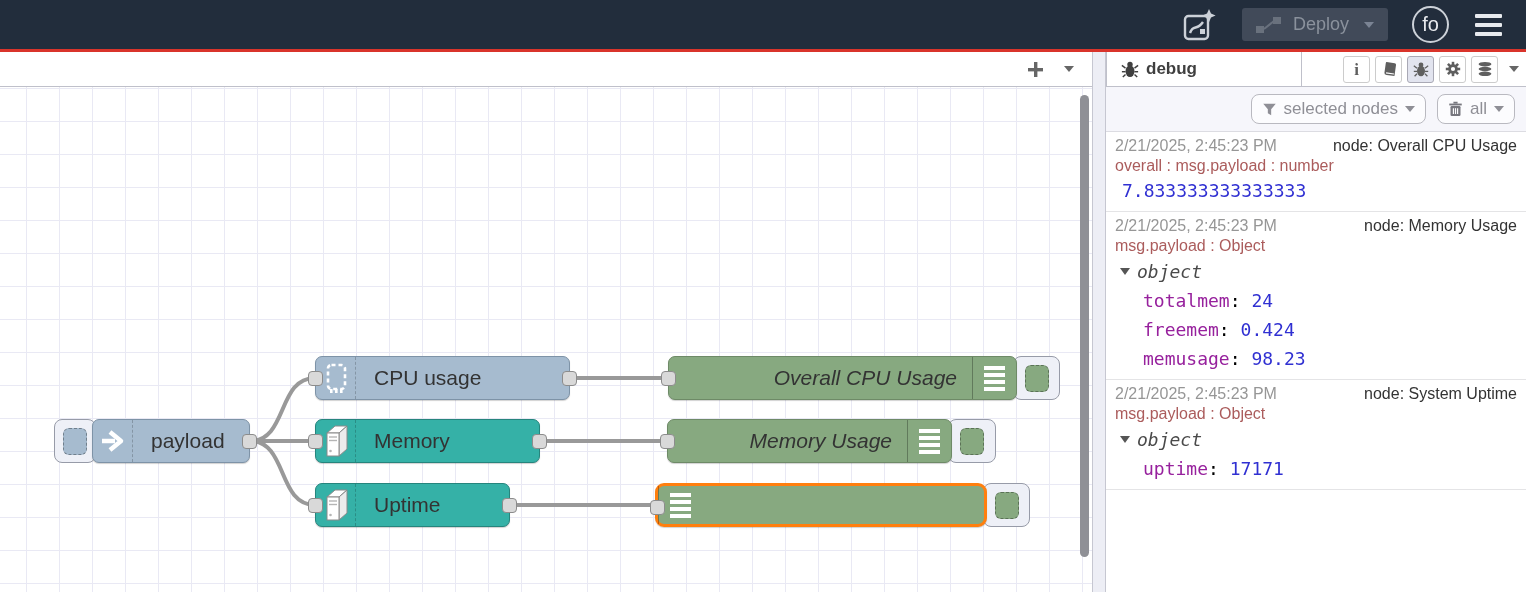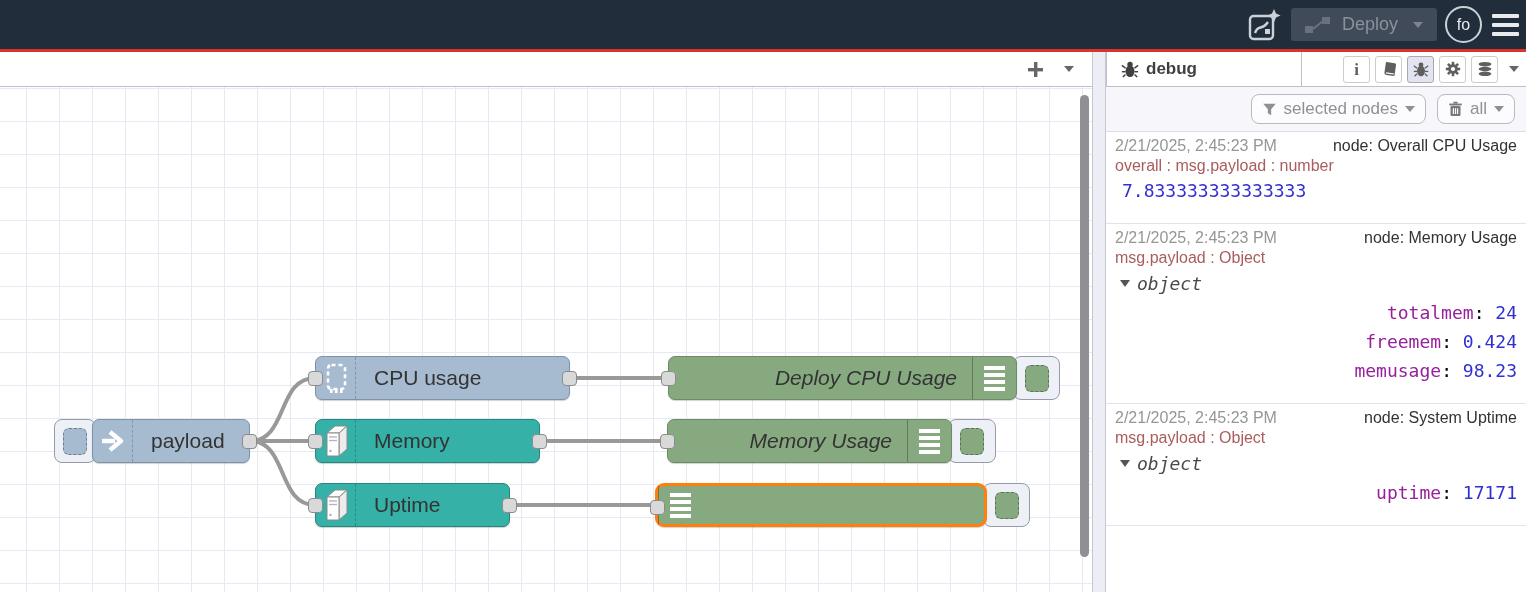--- a/index.html
+++ b/index.html
@@ -1,26 +1,26 @@
 <!DOCTYPE html>
 <html><head>
 <meta charset="utf-8">
 <style>
   * { margin:0; padding:0; box-sizing:border-box; }
   html,body { width:1526px; height:592px; overflow:hidden; }
   .app { position:relative; width:1526px; height:592px; font-family:"Liberation Sans", sans-serif; background:#fff; }
 
   
-  .header { height:49px; background:#222d3c; display:flex; align-items:center; justify-content:flex-end; gap:8px; padding-right:5px; }
+  .header { height:49px; background:#222d3c; display:flex; align-items:center; justify-content:flex-end; gap:24px; padding-right:22px; }
   .hdr-icon-btn { background:none; border:none; cursor:pointer; display:flex; align-items:center; }
   .deploy-btn { height:33px; background:#414a59; border-radius:3px; display:flex; align-items:center; gap:11px; padding:0 14px; cursor:pointer; }
   .deploy-label { color:#8a919c; font-size:18px; }
   .caret { width:0; height:0; border-left:5px solid transparent; border-right:5px solid transparent; border-top:6px solid currentColor; display:inline-block; }
   .deploy-caret { color:#7b8494; margin-left:4px; }
-  .avatar { width:37px; height:37px; border-radius:50%; border:2px solid #ccd1d8; color:#e8eaee; font-size:16px; display:flex; align-items:center; justify-content:center; background:transparent; cursor:pointer; }
+  .avatar { width:37px; height:37px; border-radius:50%; border:2px solid #ccd1d8; color:#e8eaee; font-size:20px; display:flex; align-items:center; justify-content:center; background:transparent; cursor:pointer; }
   .hamburger { background:none; border:none; display:flex; flex-direction:column; gap:5px; cursor:pointer; padding:4px 2px; }
   .hamburger i { display:block; width:27px; height:4px; background:#e8eaee; border-radius:1px; }
   .red-bar { height:3px; background:#d9342b; }
 
   
   .main { display:flex; height:540px; }
   .workspace { width:1092px; display:flex; flex-direction:column; position:relative; }
   .ws-tabbar { height:35px; background:#fff; border-bottom:1px solid #bfc0ca; display:flex; align-items:center; justify-content:flex-end; gap:20px; padding-right:18px; }
   .ws-tab-add { background:none; border:none; color:#666; cursor:pointer; display:flex; }
   .ws-tab-caret { color:#666; cursor:pointer; }
@@ -61,30 +61,30 @@
   .icon-btn { width:27px; height:27px; border:1px solid #ccc; border-radius:3px; background:#fff; color:#5f5f5f; display:flex; align-items:center; justify-content:center; cursor:pointer; font-size:15px; }
   .icon-btn.active { background:#e2e4ef; border-color:#a9a9b5; }
   .sb-tab-caret { color:#666; margin-left:6px; cursor:pointer; }
   .info-i { font-family:"Liberation Serif", serif; font-weight:bold; font-size:17px; line-height:1; }
 
   .sb-toolbar { height:45px; background:#f6f6fb; border-bottom:1px solid #dcdce2; display:flex; align-items:center; justify-content:flex-end; gap:11px; padding:0 11px; }
   .tb-btn { height:30px; border:1px solid #b9b9c0; border-radius:8px; background:#fcfcfe; color:#8f8f96; font-size:17px; display:flex; align-items:center; gap:7px; padding:0 10px; cursor:pointer; }
   .tb-btn .caret { color:#8f8f96; }
 
   .messages { flex:1; overflow:hidden; background:#fff; }
-  .msg { border-bottom:1px solid #e4e4e6; padding:5px 9px 20px 9px; }
+  .msg { border-bottom:1px solid #e4e4e6; padding:5px 9px 8px 9px; }
   .msg-head { display:flex; justify-content:space-between; align-items:baseline; font-size:16px; color:#969696; }
   .msg-node { color:#333;margin-left:17px; }
   .msg-meta { color:#ab5c5c; font-size:16px; margin-top:2px; }
   .mono { font-family:"DejaVu Sans Mono", monospace; font-size:18px; }
   .msg-value { color:#3030d2; margin:5px 0 2px 7px; }
   .obj-row { display:flex; align-items:center; gap:7px; margin:6px 0 0 5px; cursor:pointer; }
   .tri-down { width:0; height:0; border-left:5px solid transparent; border-right:5px solid transparent; border-top:7px solid #555; }
   .obj-label { font-style:italic; color:#4a4a4a; }
-  .kv { margin:8px 0 2px 21px;text-align:right; }
+  .kv { margin:8px 0 2px 28px; }
   .kv .k { color:#97219d; }
   .kv .v { color:#3030d2; }
 </style>
 </head>
 <body>
 
 <div class="app">
 
   <div class="header">
     <button class="hdr-icon-btn">
@@ -204,21 +204,21 @@
           </div>
         <div class="node-btn" style="left:948px; top:332px; width:48px;">
             <span class="inner green"></span>
           </div>
         <div class="node-btn" style="left:983px; top:396px; width:47px;">
             <span class="inner green"></span>
           </div>
 
         <div class="node n-green" style="left:668px; top:269px; width:349px;">
           <span class="port in"></span>
-          <span class="node-label debug">Deploy CPU Usage</span>
+          <span class="node-label debug">Overall CPU Usage</span>
           <div class="icon-region right">
             <span class="dbg-bars">
                 <i></i>
                 <i></i>
                 <i></i>
                 <i></i>
               </span>
           </div>
         </div>
 

